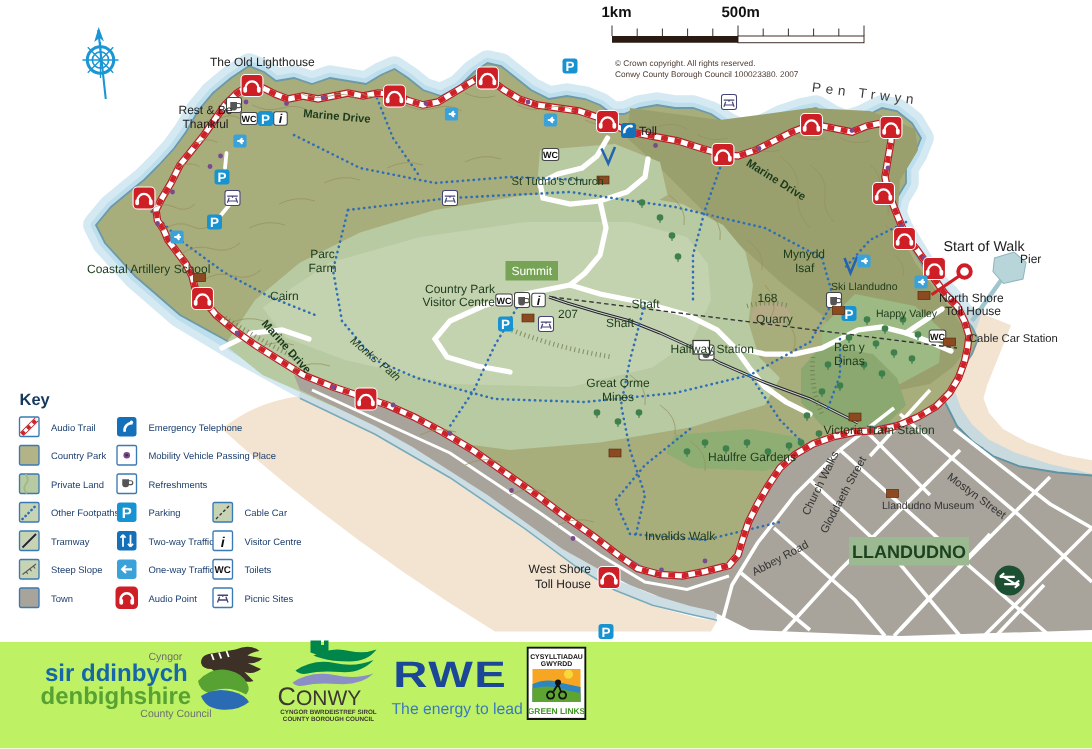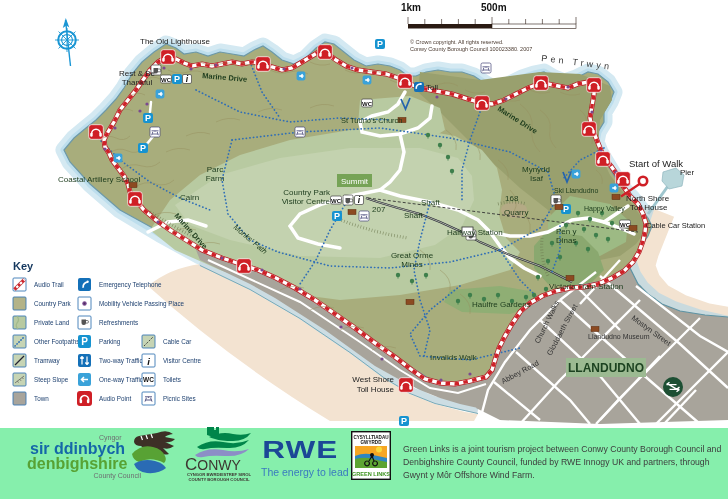--- a/index.html
+++ b/index.html
@@ -553,21 +553,21 @@
 <text x="21" y="9">Toilets</text>
 </g>
 <g transform="translate(134,134)">
 <use href="#sw" fill="#fff"></use>
 <path d="M 3 4.8 h 7 M 6.5 4.8 v 1 M 4.4 5.8 l -1.4 3.8 M 8.6 5.8 l 1.4 3.8 M 3.6 8 h 5.8" stroke="#447" stroke-width="0.9" fill="none"></path>
 <text x="21" y="9">Picnic Sites</text>
 </g>
 </g>
 </svg>
 
-<div id="footer" style="position:absolute;left:0;top:428px;width:728px;height:71px;background:#86efac">
+<div id="footer" style="position:absolute;left:0;top:428px;width:728px;height:71px;background:#bef264">
 
 <svg width="165" height="52" viewBox="0 0 165 52" style="position:absolute;left:24px;top:2px">
 <text x="75" y="10" font-size="7" fill="#6d6e71">Cyngor</text>
 <text x="6" y="24" font-size="16" font-weight="bold" fill="#1567a8">sir ddinbych</text>
 <text x="3" y="39" font-size="16" font-weight="bold" fill="#58a234">denbighshire</text>
 <text x="117" y="48" font-size="7" fill="#6d6e71" text-anchor="end">County Council</text>
 <g transform="translate(107,0)">
 <path d="M 3 12 Q 3 7 8 6 L 26 3 Q 36 -1 42 4 Q 36 5 34 7 L 44 9 Q 40 13 34 12 L 43 16 Q 38 20 32 18 L 38 24 Q 31 26 27 21 L 27 28 L 20 24 L 10 16 Q 4 16 3 12 Z" fill="#3d3026"></path>
 <path d="M 1 24 Q 10 14 22 17 Q 31 19 34 26 Q 36 30 33 33 Q 20 26 8 32 Q 2 30 1 24 Z" fill="#58a234"></path>
 <path d="M 3 34 Q 12 28 24 31 Q 32 33 35 38 Q 28 44 16 43 Q 6 42 3 34 Z" fill="#2a6bb4"></path>
@@ -599,16 +599,15 @@
 <rect width="32" height="22" fill="#f6a623"></rect>
 <path d="M 0 10 Q 10 6 18 9 L 32 12 L 32 22 L 0 22 Z" fill="#2e86c1"></path>
 <path d="M 0 13 Q 12 10 22 14 L 32 16 L 32 22 L 0 22 Z" fill="#5da432"></path>
 <circle cx="24" cy="3.5" r="3" fill="#f9d83c"></circle>
 <circle cx="17" cy="9" r="2" fill="#111"></circle>
 <path d="M 17 10 l -3 5 M 17 10 l 2 5 M 12 15 a 2.4 2.4 0 1 0 0.1 0 M 20 15 a 2.4 2.4 0 1 0 0.1 0" stroke="#111" stroke-width="1.2" fill="none"></path>
 </g>
 <text x="20" y="45" font-size="5.6" font-weight="bold" fill="#3e9420" text-anchor="middle">GREEN LINKS</text>
 </svg>
 
-<div style="position:absolute;left:403px;top:15px;width:322px;font-size:8.7px;line-height:12.9px;color:#3d3d3d">Green Links is a joint tourism project between Conwy County Borough Council and Denbighshire County Council, funded by RWE Innogy UK and partners, through Gwynt y Môr Offshore Wind Farm.</div>
 
 </div>
 </div>
 
 </body></html>

